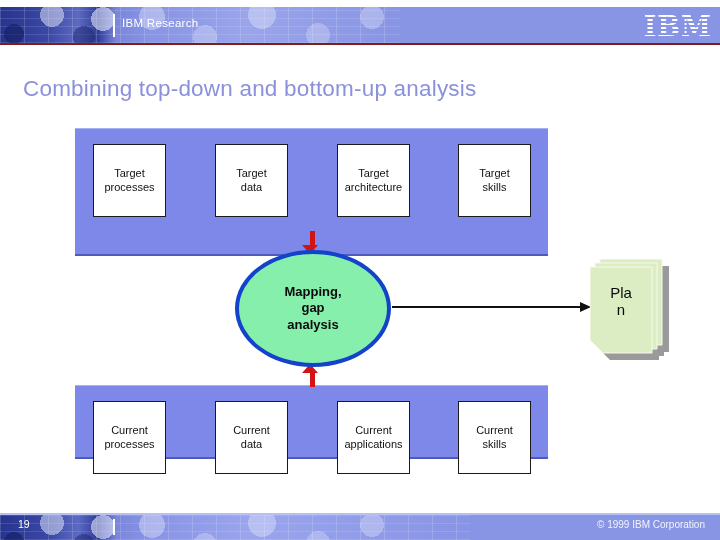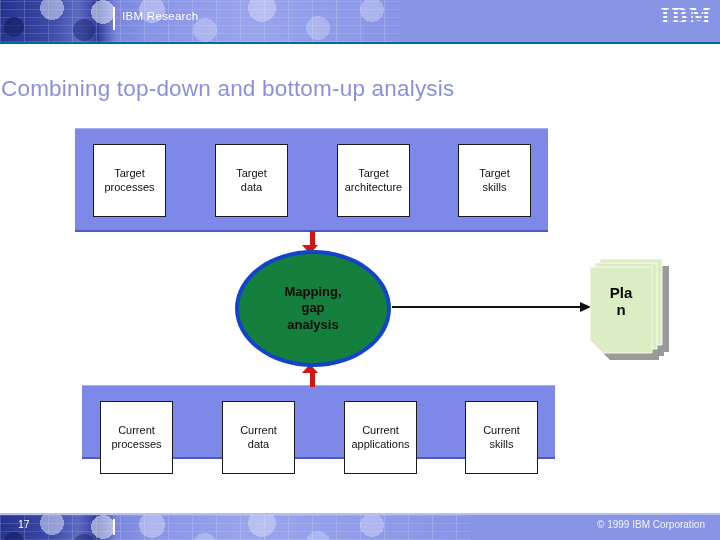--- a/index.html
+++ b/index.html
@@ -7,21 +7,21 @@
   body {
     font-family:"Liberation Sans", sans-serif;
     background:#ffffff; overflow:hidden; position:relative;
   }
   .slide { position:absolute; inset:0; width:720px; height:540px; background:#fff; }
 
   
   .bar {
     position:absolute; left:0; width:720px; background:#8894e4; overflow:hidden;
   }
-  .topbar { top:0; height:44px; border-bottom:2px solid #0369a1; }
+  .topbar { top:7px; height:38px; border-bottom:2px solid #7f1d1d; }
   .footbar { top:513px; height:27px; border-top:2px solid #b8c0f2; }
   .bar-texture {
     position:absolute; left:0; top:0; bottom:0;
     background:
       radial-gradient(circle 10px at 14px 27px, rgba(16,26,92,.55) 99%, transparent),
       radial-gradient(circle 12px at 52px 8px,  rgba(235,239,255,.50) 99%, transparent),
       radial-gradient(circle 11px at 84px 30px, rgba(22,32,100,.45) 99%, transparent),
       radial-gradient(circle 12px at 103px 12px, rgba(240,243,255,.55) 99%, transparent),
       radial-gradient(circle 13px at 152px 10px, rgba(255,255,255,.32) 99%, transparent),
       radial-gradient(circle 12px at 205px 30px, rgba(255,255,255,.26) 99%, transparent),
@@ -38,43 +38,43 @@
   .bar-sep { position:absolute; left:113px; width:2px; background:#ffffff; }
   .topbar .bar-sep { top:7px; height:23px; }
   .footbar .bar-sep { top:4px; height:16px; }
   .eyebrow {
     position:absolute; left:122px; top:10px; color:#ffffff;
     font-size:11.5px; letter-spacing:.3px;
   }
   .ibm-logo {
     position:absolute; right:8px; top:6px; color:#ffffff;
     font-family:"DejaVu Serif", serif; font-weight:bold;
-    font-size:20px; line-height:1; letter-spacing:1px;
+    font-size:27px; line-height:1; letter-spacing:1px;
   }
   .ibm-logo::after {
     content:""; position:absolute; inset:-2px 0 -2px 0;
     background:repeating-linear-gradient(to bottom, transparent 0 2px, #8894e4 2px 4px);
   }
   .page-num { position:absolute; left:18px; top:518px; color:#fff; font-size:10.5px; }
   .foot-caption { position:absolute; left:121px; top:519px; color:#f2f4ff; font-size:9.5px; letter-spacing:.2px; }
   .foot-copy { position:absolute; right:15px; top:519px; color:#f2f4ff; font-size:10px; }
 
   
   .title {
-    position:absolute; left:1px; top:76px;
+    position:absolute; left:23px; top:76px;
     font-size:22.5px; font-weight:400; color:#8a91da; letter-spacing:.2px;
   }
 
   
   .band {
     position:absolute; left:75px; width:473px; background:#7d88e8;
     border-top:1px solid #a7b0f0; border-bottom:2px solid #4e5ac0;
   }
-  .band-top { top:128px; height:104px;padding-left:11px; }
-  .band-bottom { top:385px; height:74px;margin-left:7px; }
+  .band-top { top:128px; height:128px;padding-left:11px; }
+  .band-bottom { top:385px; height:74px; }
   .node {
     position:absolute; top:15px; width:73px; height:73px;
     background:#ffffff; border:1px solid #1a1a1a;
     display:flex; align-items:center; justify-content:center;
     font-size:11px; color:#111; text-align:center; line-height:1.25;
   }
   .node span { white-space:pre-line; }
   .band .node:nth-child(1){ left:18px; }
   .band .node:nth-child(2){ left:140px; }
   .band .node:nth-child(3){ left:262px; }
@@ -85,41 +85,41 @@
   .rhead  { position:absolute; width:0; height:0; z-index:3;
             border-left:8px solid transparent; border-right:8px solid transparent; }
   .down-shaft { left:310px; top:231px; height:15px; }
   .down-head  { left:302px; top:245px; border-top:9px solid #d41414; }
   .up-head    { left:302px; top:364px; border-bottom:9px solid #d41414; }
   .up-shaft   { left:310px; top:373px; height:14px; }
 
   
   .hub {
     position:absolute; left:235px; top:250px; width:156px; height:117px;
-    background:#15803d; border:4px solid #1443cb; border-radius:50%;
+    background:#86efac; border:4px solid #1443cb; border-radius:50%;
     display:flex; align-items:center; justify-content:center; z-index:4;
   }
   .hub span {
     width:80px; text-align:center; font-size:13px; font-weight:bold;
     color:#0a0a0a; line-height:1.25; white-space:pre-line;
   }
 
   
   .conn-line { position:absolute; left:392px; top:306px; width:188px; height:2px; background:#111; }
   .conn-head {
     position:absolute; left:580px; top:302px; width:0; height:0;
     border-top:5px solid transparent; border-bottom:5px solid transparent;
     border-left:11px solid #111;
   }
 
   
   .plan-svg { position:absolute; left:590px; top:259px; }
   .plan-label {
     position:absolute; left:606px; top:284px; width:30px;
-    font-size:15px; font-weight:bold; color:#0a0a0a; text-align:center;
+    font-size:15px; font-weight:normal; color:#0a0a0a; text-align:center;
     line-height:1.15; word-break:break-all;
   }
 </style>
 </head>
 <body>
 
 <div class="slide">
 
   <div class="bar topbar">
     <div class="bar-texture"></div>
@@ -194,16 +194,16 @@
     <div class="node">
       <span>Current
 skills</span>
     </div>
   </div>
 
   <div class="bar footbar">
     <div class="bar-texture"></div>
     <div class="bar-sep"></div>
   </div>
-  <span class="page-num">17</span>
+  <span class="page-num">19</span>
   <span class="foot-copy">© 1999 IBM Corporation</span>
 
 </div>
 
 </body></html>

